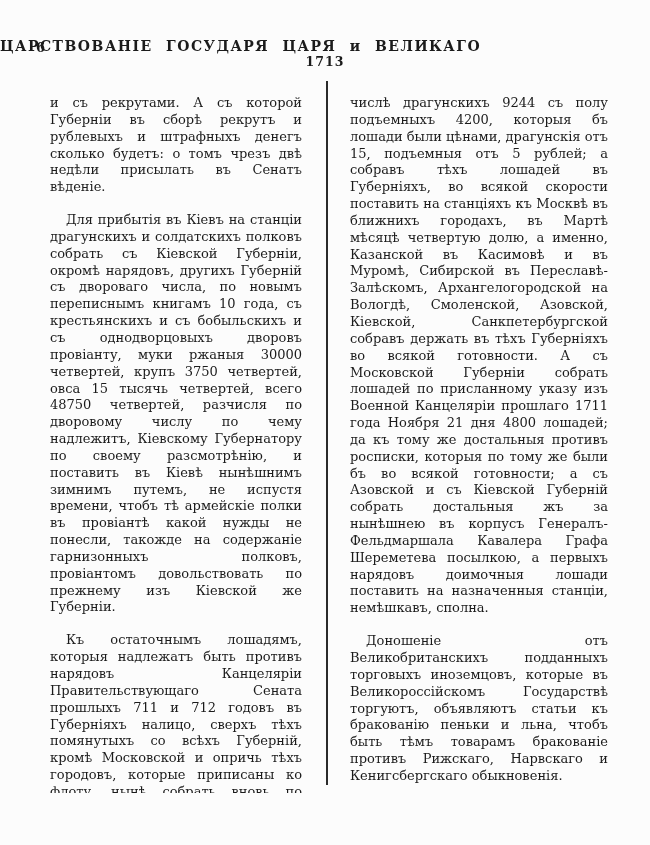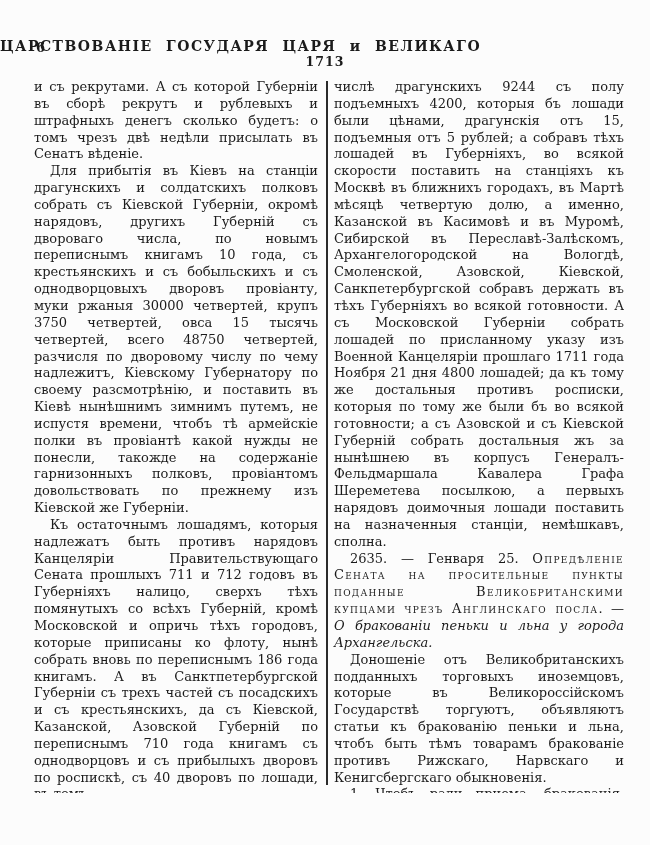--- a/index.html
+++ b/index.html
@@ -41,39 +41,38 @@
     font-size:13px;
     line-height:16.85px;
     hyphens:auto;
   }
   .col-right{width:290px;}
   .divider{
     width:2px;
     background:#2b2b2b;
     margin:2px 6px 8px 8px;
   }
-  .para{margin:0;}
+  .para{margin:16px;}
   .para.indent{text-indent:16px;}
   .sc{font-variant:small-caps;letter-spacing:1.3px;}
   .it{font-style:italic;}
 </style>
 </head>
 <body>
 
 <div class="page">
   <div class="page-number">6</div>
   <div class="header-title">ЦАРСТВОВАНІЕ ГОСУДАРЯ ЦАРЯ и ВЕЛИКАГО</div>
   <div class="year">1713</div>
   <div class="columns">
     <div class="col col-left" id="col-left">
         <p class="para"><span>и съ рекрутами. А съ которой Губерніи въ сборѣ рекрутъ и рублевыхъ и штрафныхъ денегъ сколько будетъ: о томъ чрезъ двѣ недѣли присылать въ Сенатъ вѣденіе.</span></p>
         <p class="para indent"><span>Для прибытія въ Кіевъ на станціи драгунскихъ и солдатскихъ полковъ собрать съ Кіевской Губерніи, окромѣ нарядовъ, другихъ Губерній съ двороваго числа, по новымъ переписнымъ книгамъ 10 года, съ крестьянскихъ и съ бобыльскихъ и съ однодворцовыхъ дворовъ провіанту, муки ржаныя 30000 четвертей, крупъ 3750 четвертей, овса 15 тысячь четвертей, всего 48750 четвертей, разчисля по дворовому числу по чему надлежитъ, Кіевскому Губернатору по своему разсмотрѣнію, и поставить въ Кіевѣ нынѣшнимъ зимнимъ путемъ, не испустя времени, чтобъ тѣ армейскіе полки въ провіантѣ какой нужды не понесли, такожде на содержаніе гарнизонныхъ полковъ, провіантомъ довольствовать по прежнему изъ Кіевской же Губерніи.</span></p>
         <p class="para indent"><span>Къ остаточнымъ лошадямъ, которыя надлежатъ быть противъ нарядовъ Канцеляріи Правительствующаго Сената прошлыхъ 711 и 712 годовъ въ Губерніяхъ налицо, сверхъ тѣхъ помянутыхъ со всѣхъ Губерній, кромѣ Московской и опричь тѣхъ городовъ, которые приписаны ко флоту, нынѣ собрать вновь по переписнымъ 186 года книгамъ. А въ Санктпетербургской Губерніи съ трехъ частей съ посадскихъ и съ крестьянскихъ, да съ Кіевской, Казанской, Азовской Губерній по переписнымъ 710 года книгамъ съ однодворцовъ и съ прибылыхъ дворовъ по роспискѣ, съ 40 дворовъ по лошади, въ томъ</span></p>
       </div>
     <div class="divider"></div>
     <div class="col col-right" id="col-right">
         <p class="para"><span>числѣ драгунскихъ 9244 съ полу подъемныхъ 4200, которыя бъ лошади были цѣнами, драгунскія отъ 15, подъемныя отъ 5 рублей; а собравъ тѣхъ лошадей въ Губерніяхъ, во всякой скорости поставить на станціяхъ къ Москвѣ въ ближнихъ городахъ, въ Мартѣ мѣсяцѣ четвертую долю, а именно, Казанской въ Касимовѣ и въ Муромѣ, Сибирской въ Переславѣ-Залѣскомъ, Архангелогородской на Вологдѣ, Смоленской, Азовской, Кіевской, Санкпетербургской собравъ держать въ тѣхъ Губерніяхъ во всякой готовности. А съ Московской Губерніи собрать лошадей по присланному указу изъ Военной Канцеляріи прошлаго 1711 года Ноября 21 дня 4800 лошадей; да къ тому же достальныя противъ росписки, которыя по тому же были бъ во всякой готовности; а съ Азовской и съ Кіевской Губерній собрать достальныя жъ за нынѣшнею въ корпусъ Генералъ-Фельдмаршала Кавалера Графа Шереметева посылкою, а первыхъ нарядовъ доимочныя лошади поставить на назначенныя станціи, немѣшкавъ, сполна.</span></p>
-        <p class="para indent"><span>2635. — Генваря 25. </span><span class="sc">Опредѣленіе Сената на просительные пункты поданные Великобританскими купцами чрезъ Англинскаго посла.</span><span> — </span><span class="it">О бракованіи пеньки и льна у города Архангельска.</span></p>
         <p class="para indent"><span>Доношеніе отъ Великобританскихъ подданныхъ торговыхъ иноземцовъ, которые въ Великороссійскомъ Государствѣ торгуютъ, объявляютъ статьи къ бракованію пеньки и льна, чтобъ быть тѣмъ товарамъ бракованіе противъ Рижскаго, Нарвскаго и Кенигсбергскаго обыкновенія.</span></p>
         <p class="para indent"><span>1. Чтобъ ради приема, бракованія, взвѣшиванія и груженія пеньки и льна, которые къ Архангелогородской ярманкѣ посланы будутъ, у Архангельскаго города, или на Вологдѣ угодное мѣсто и анбары отвести.</span></p>
       </div>
   </div>
 </div>
 
 </body></html>

